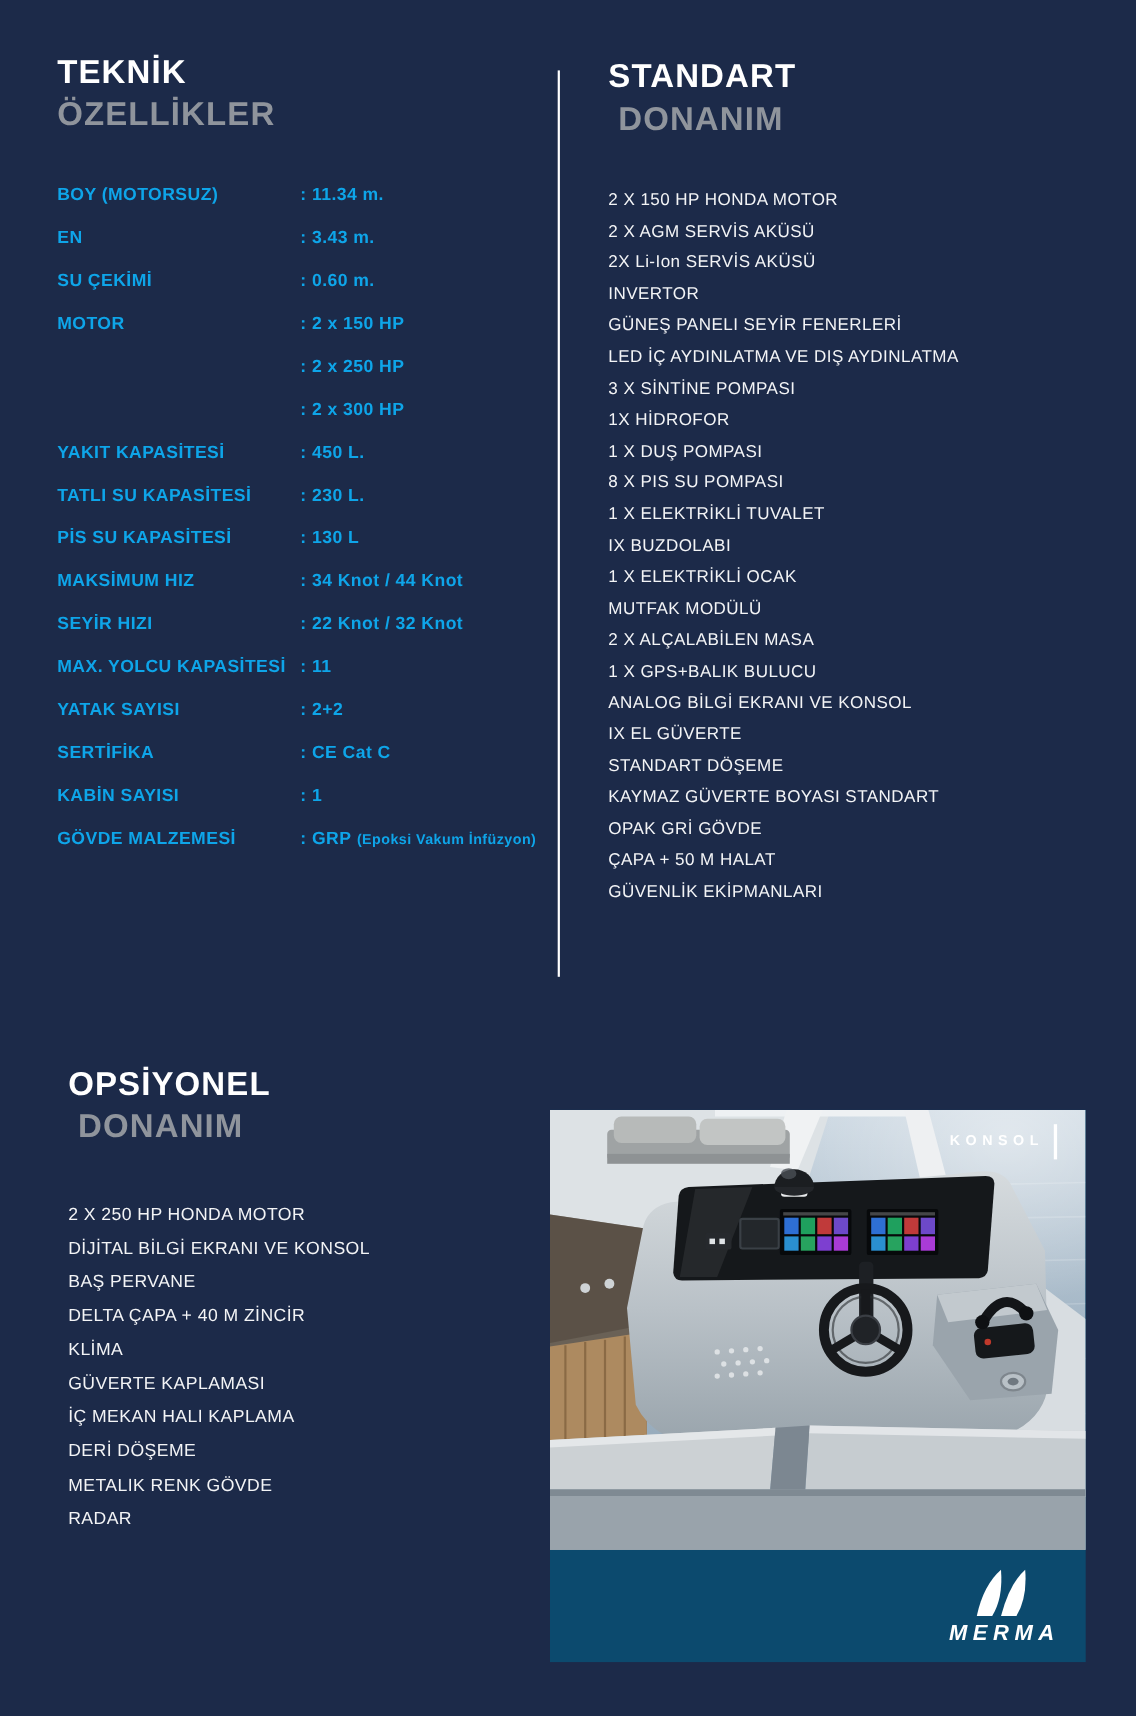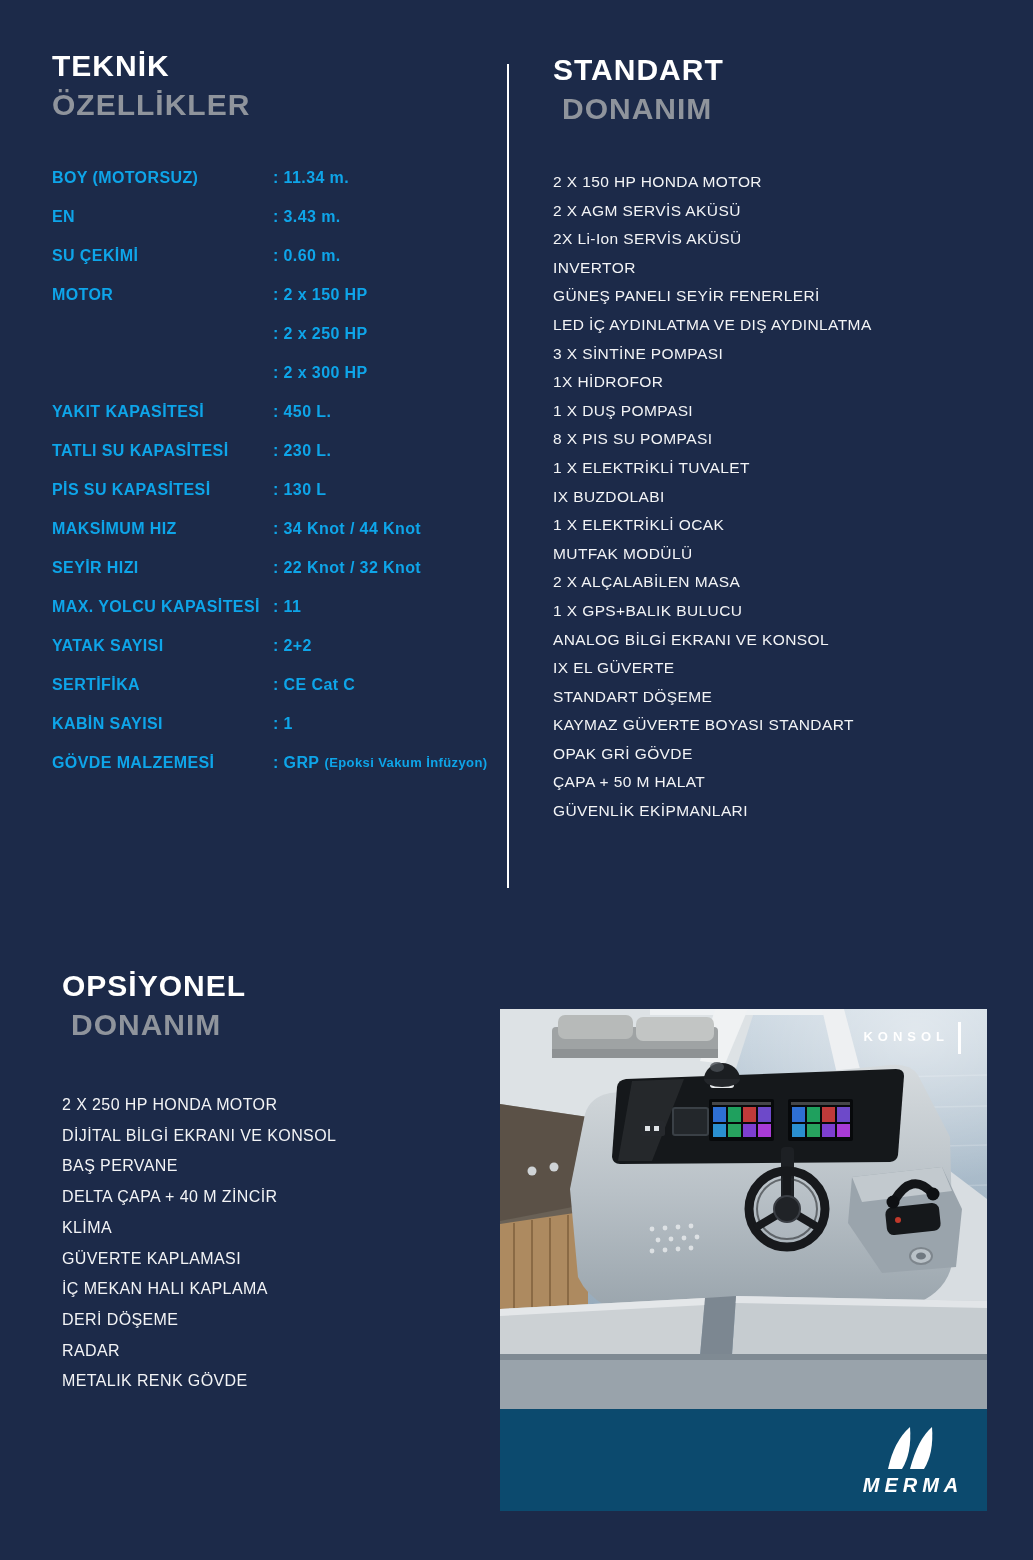--- a/index.html
+++ b/index.html
@@ -153,22 +153,22 @@
 
   <div class="list list-opsiyonel">
     <div>2 X 250 HP HONDA MOTOR</div>
     <div>DİJİTAL BİLGİ EKRANI VE KONSOL</div>
     <div>BAŞ PERVANE</div>
     <div>DELTA ÇAPA + 40 M ZİNCİR</div>
     <div>KLİMA</div>
     <div>GÜVERTE KAPLAMASI</div>
     <div>İÇ MEKAN HALI KAPLAMA</div>
     <div>DERİ DÖŞEME</div>
+    <div>METALIK RENK GÖVDE</div>
     <div>RADAR</div>
-    <div>METALIK RENK GÖVDE</div>
   </div>
 
   <div class="photo">
     <svg width="487" height="400" viewBox="0 0 487 400">
       <defs>
         <linearGradient id="sea" x1="0" y1="0" x2="0" y2="1">
           <stop offset="0" stop-color="#ccd8e2"></stop>
           <stop offset="0.45" stop-color="#a7b9c8"></stop>
           <stop offset="1" stop-color="#8aa0b2"></stop>
         </linearGradient>

